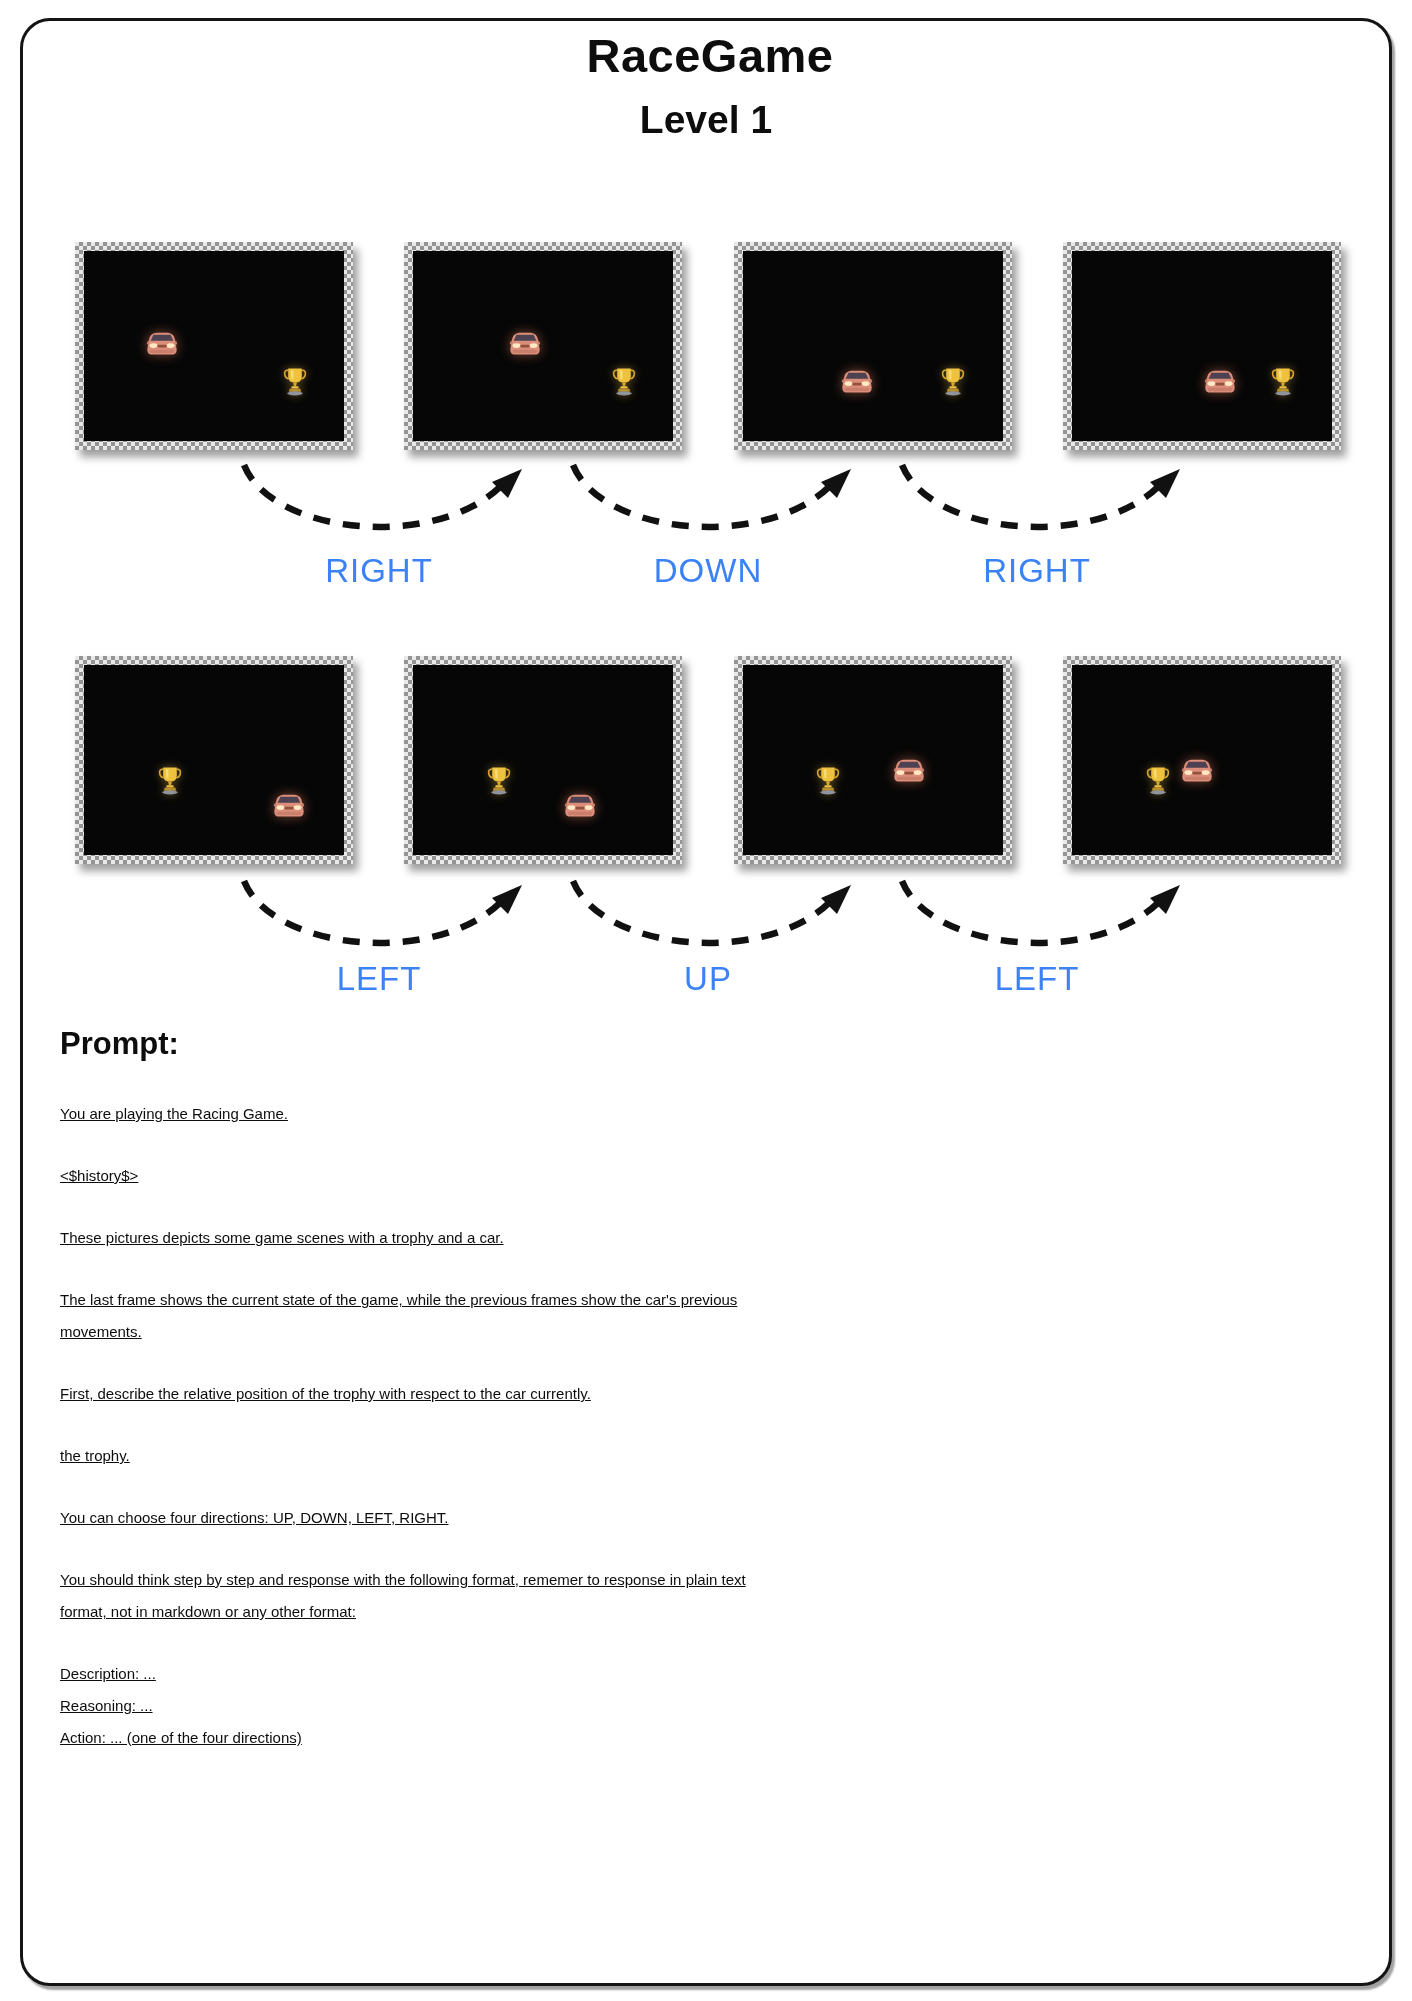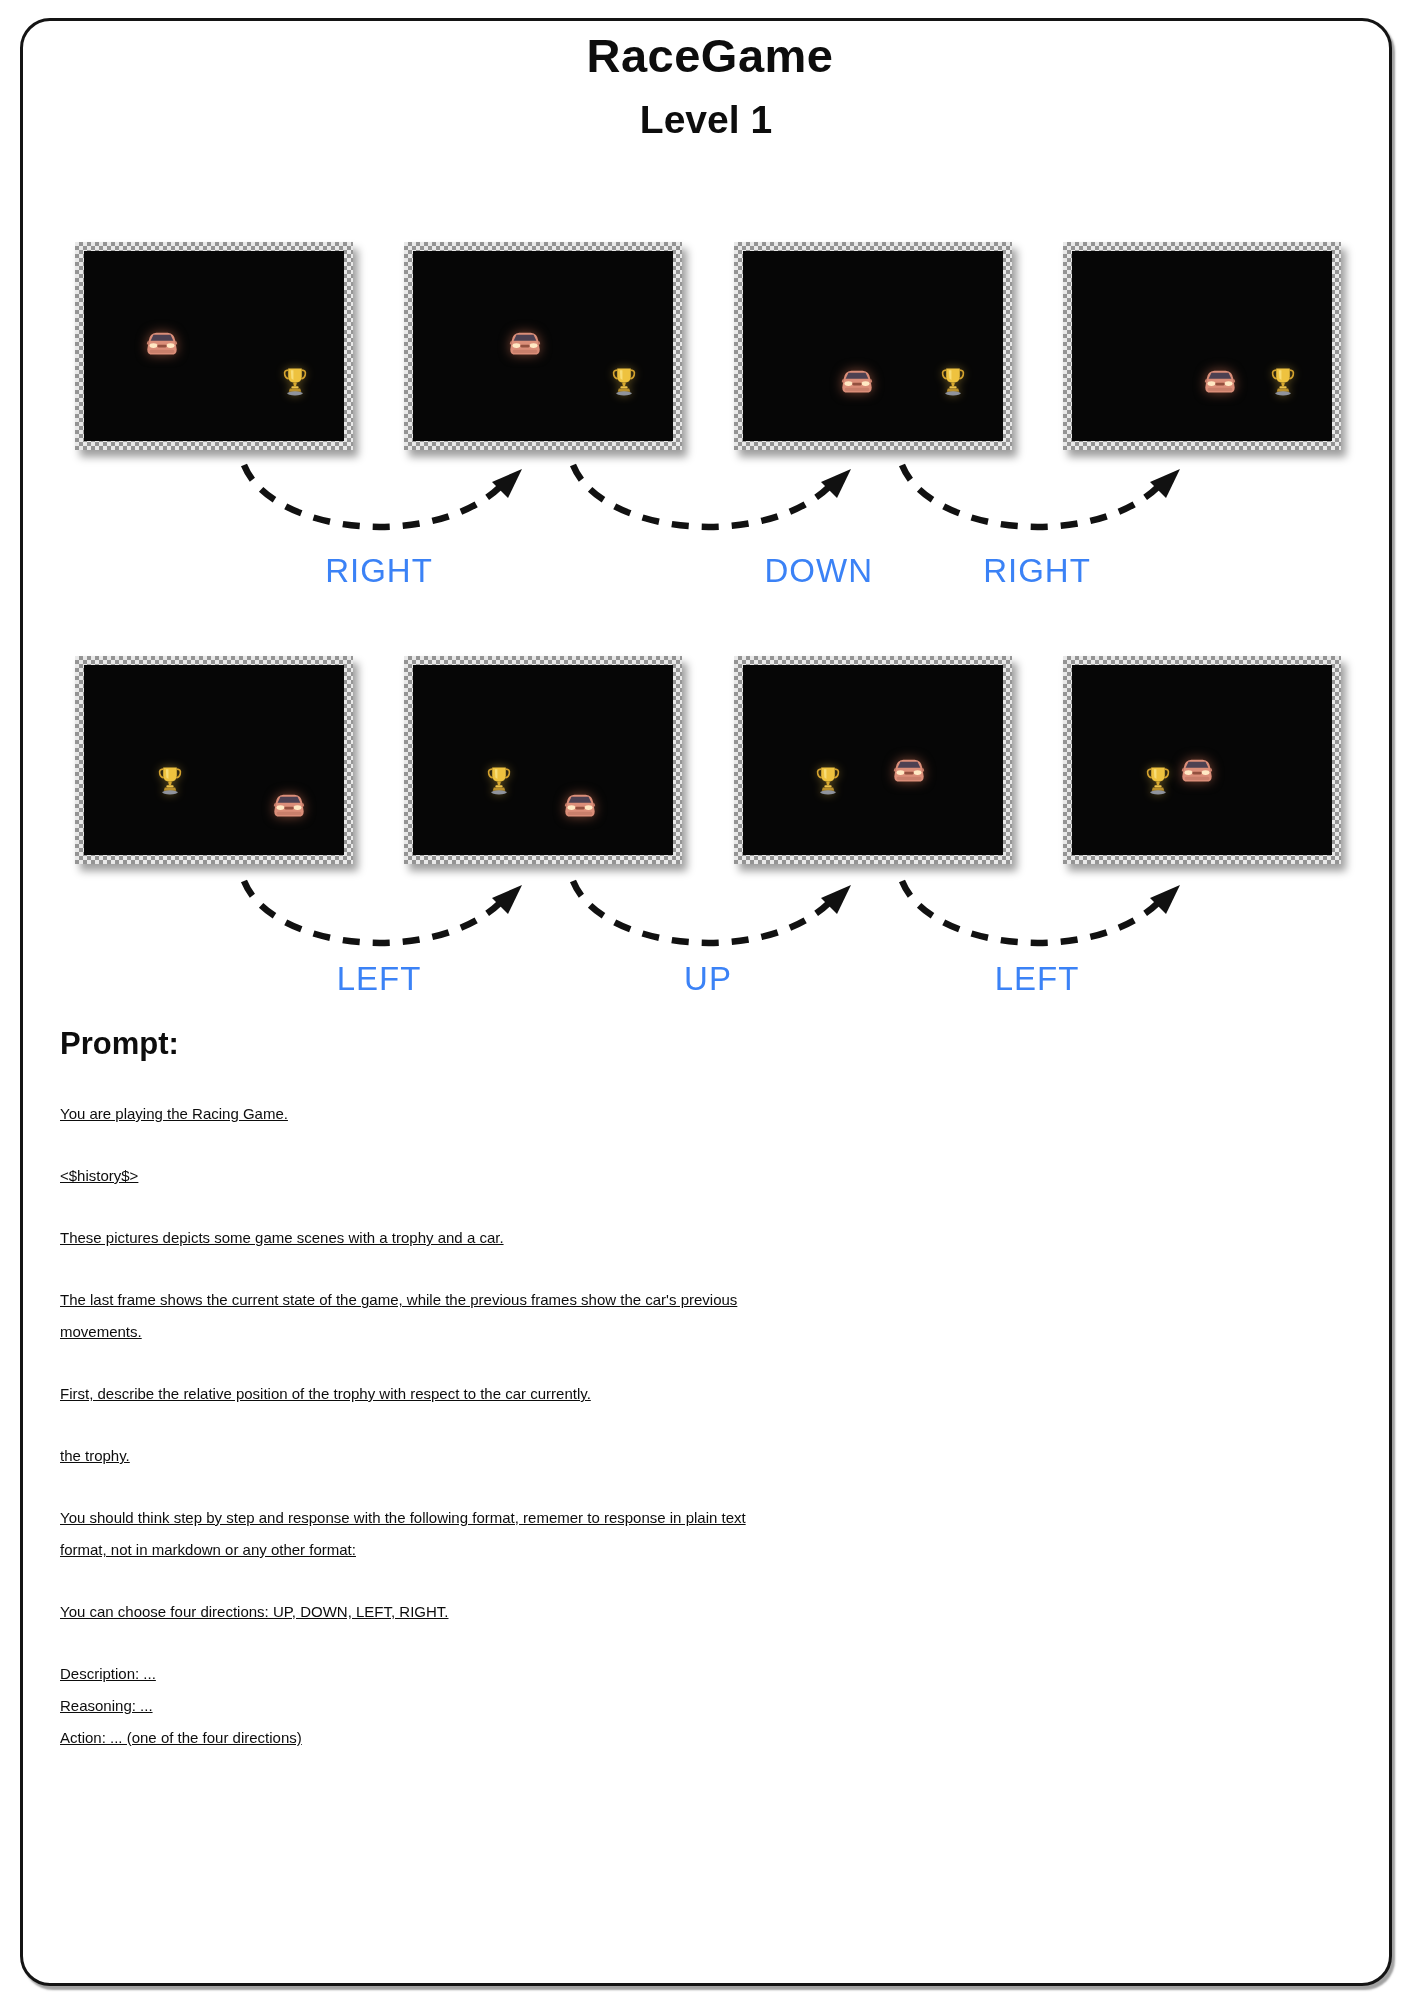--- a/index.html
+++ b/index.html
@@ -280,21 +280,21 @@
     <polygon points="308,14 278,27 294,43" fill="#111"></polygon>
   </svg>
 </div>
     <div class="move-label row0-label" style="left: 214px;">RIGHT</div>
     <div class="arrow-block row0-arrow" style="left: 543px;">
   <svg viewBox="0 0 330 92" xmlns="http://www.w3.org/2000/svg">
     <path d="M30 10 C 58 80, 222 96, 288 30" fill="none" stroke="#111" stroke-width="6.5" stroke-dasharray="17 13"></path>
     <polygon points="308,14 278,27 294,43" fill="#111"></polygon>
   </svg>
 </div>
-    <div class="move-label row0-label" style="left: 543px; text-align: right;">DOWN</div>
+    <div class="move-label row0-label" style="left: 543px;">DOWN</div>
     <div class="arrow-block row0-arrow" style="left: 872px;">
   <svg viewBox="0 0 330 92" xmlns="http://www.w3.org/2000/svg">
     <path d="M30 10 C 58 80, 222 96, 288 30" fill="none" stroke="#111" stroke-width="6.5" stroke-dasharray="17 13"></path>
     <polygon points="308,14 278,27 294,43" fill="#111"></polygon>
   </svg>
 </div>
     <div class="move-label row0-label" style="left: 872px;">RIGHT</div>
     <div class="arrow-block row1-arrow" style="left: 214px;">
   <svg viewBox="0 0 330 92" xmlns="http://www.w3.org/2000/svg">
     <path d="M30 10 C 58 80, 222 96, 288 30" fill="none" stroke="#111" stroke-width="6.5" stroke-dasharray="17 13"></path>
@@ -334,25 +334,25 @@
         <div class="line">The last frame shows the current state of the game, while the previous frames show the car's previous</div>
         <div class="line">movements.</div>
       </div>
       <div class="para">
         <div class="line">First, describe the relative position of the trophy with respect to the car currently.</div>
       </div>
       <div class="para">
         <div class="line">the trophy.</div>
       </div>
       <div class="para">
+        <div class="line">You can choose four directions: UP, DOWN, LEFT, RIGHT.</div>
+      </div>
+      <div class="para">
         <div class="line">You should think step by step and response with the following format, rememer to response in plain text</div>
         <div class="line">format, not in markdown or any other format:</div>
-      </div>
-      <div class="para">
-        <div class="line">You can choose four directions: UP, DOWN, LEFT, RIGHT.</div>
       </div>
       <div class="para">
         <div class="line">Description: ...</div>
         <div class="line">Reasoning: ...</div>
         <div class="line">Action: ... (one of the four directions)</div>
       </div>
     </div>
 </div>
 
 </body></html>

